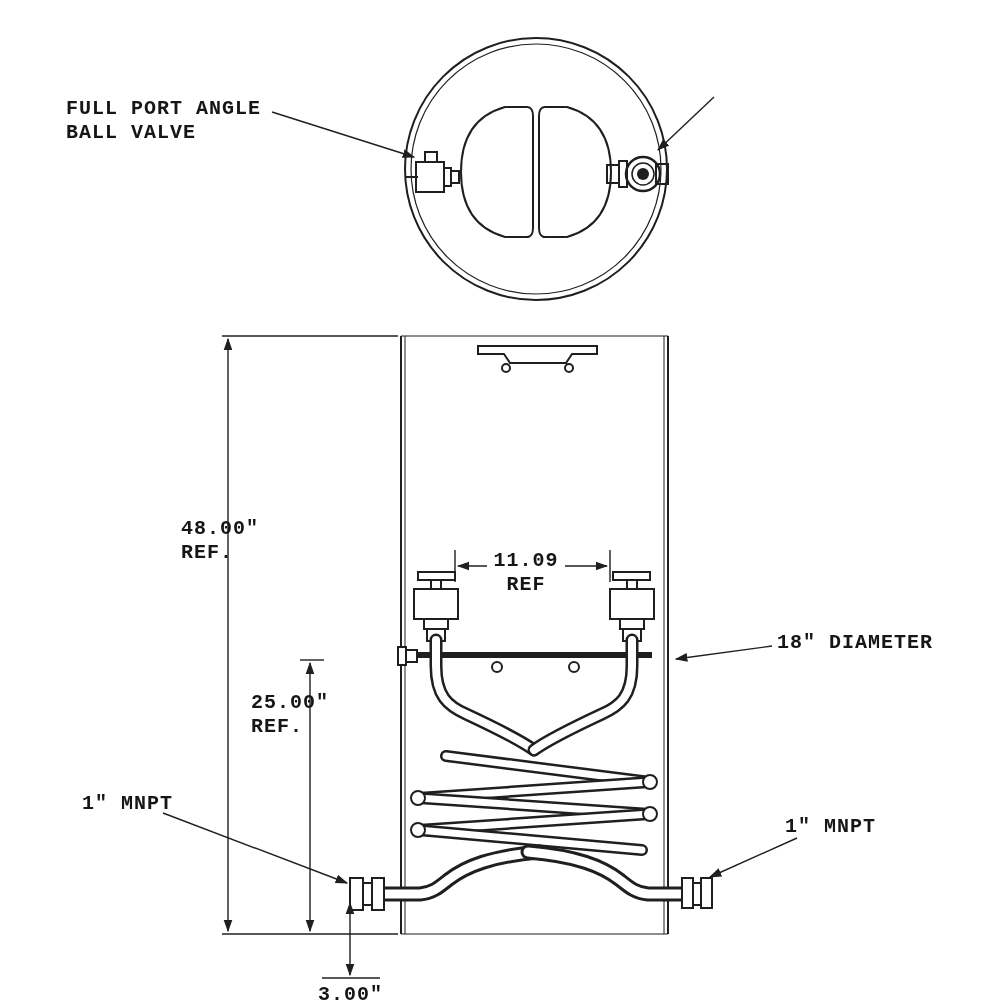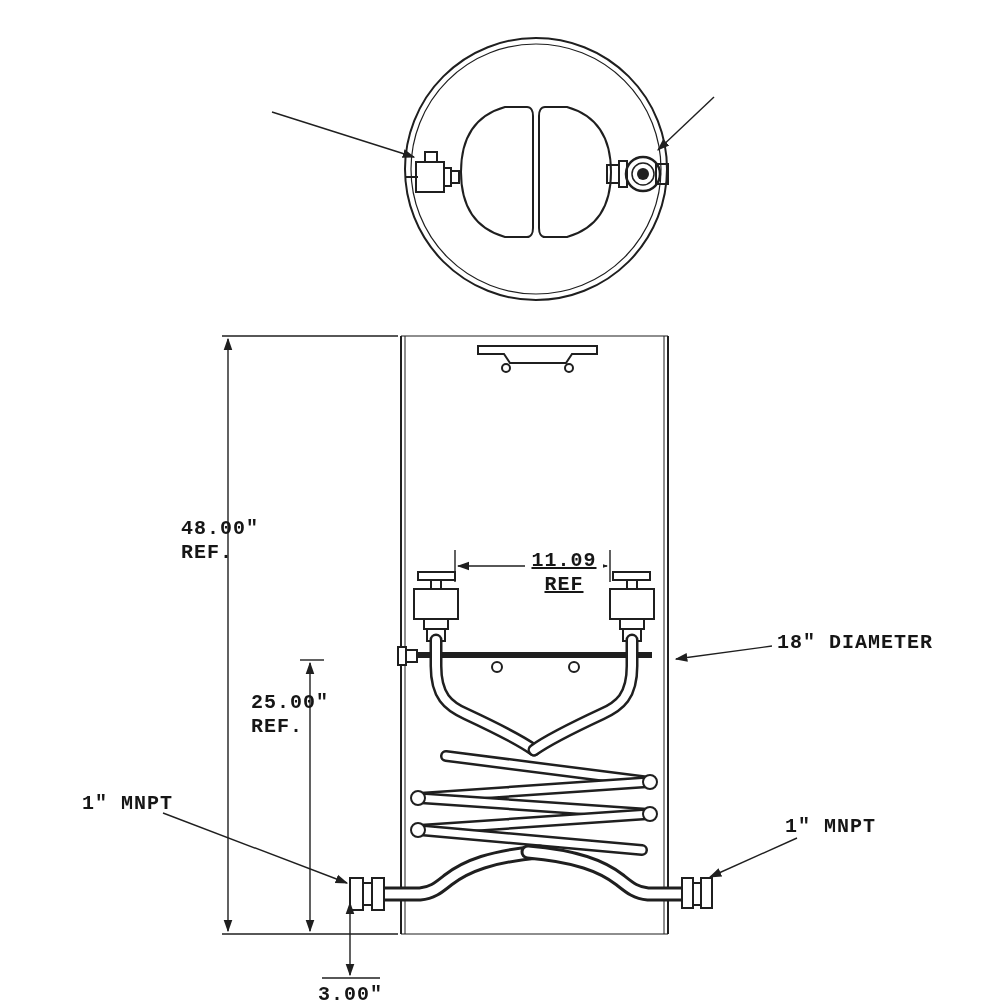--- a/index.html
+++ b/index.html
@@ -168,24 +168,26 @@
     <g stroke-width="1.4">
       <line x1="272" y1="112" x2="414" y2="157" marker-end="url(#arrow)"></line>
       <line x1="714" y1="97" x2="658" y2="150" marker-end="url(#arrow)"></line>
       <line x1="772" y1="646" x2="676" y2="659" marker-end="url(#arrow)"></line>
       <line x1="163" y1="813" x2="347" y2="883" marker-end="url(#arrow)"></line>
       <line x1="797" y1="838" x2="710" y2="877" marker-end="url(#arrow)"></line>
     </g>
   </g>
 </svg>
 
+<div class="lbl" style="left:66px;top:97px;">FULL PORT ANGLE
+BALL VALVE</div>
 <div class="lbl" style="left:181px;top:517px;">48.00"
 REF.</div>
 <div class="lbl" style="left:251px;top:691px;">25.00"
 REF.</div>
-<div class="lbl center" style="left:525px;top:549px;width:74px;text-decoration:underline;">11.09
+<div class="lbl center" style="left:487px;top:549px;width:74px;">11.09
 REF</div>
 <div class="lbl" style="left:777px;top:631px;">18" DIAMETER</div>
 <div class="lbl" style="left:82px;top:792px;">1" MNPT</div>
 <div class="lbl" style="left:785px;top:815px;">1" MNPT</div>
 <div class="lbl" style="left:318px;top:983px;">3.00"</div>
 
 </div>
 
 </body></html>

